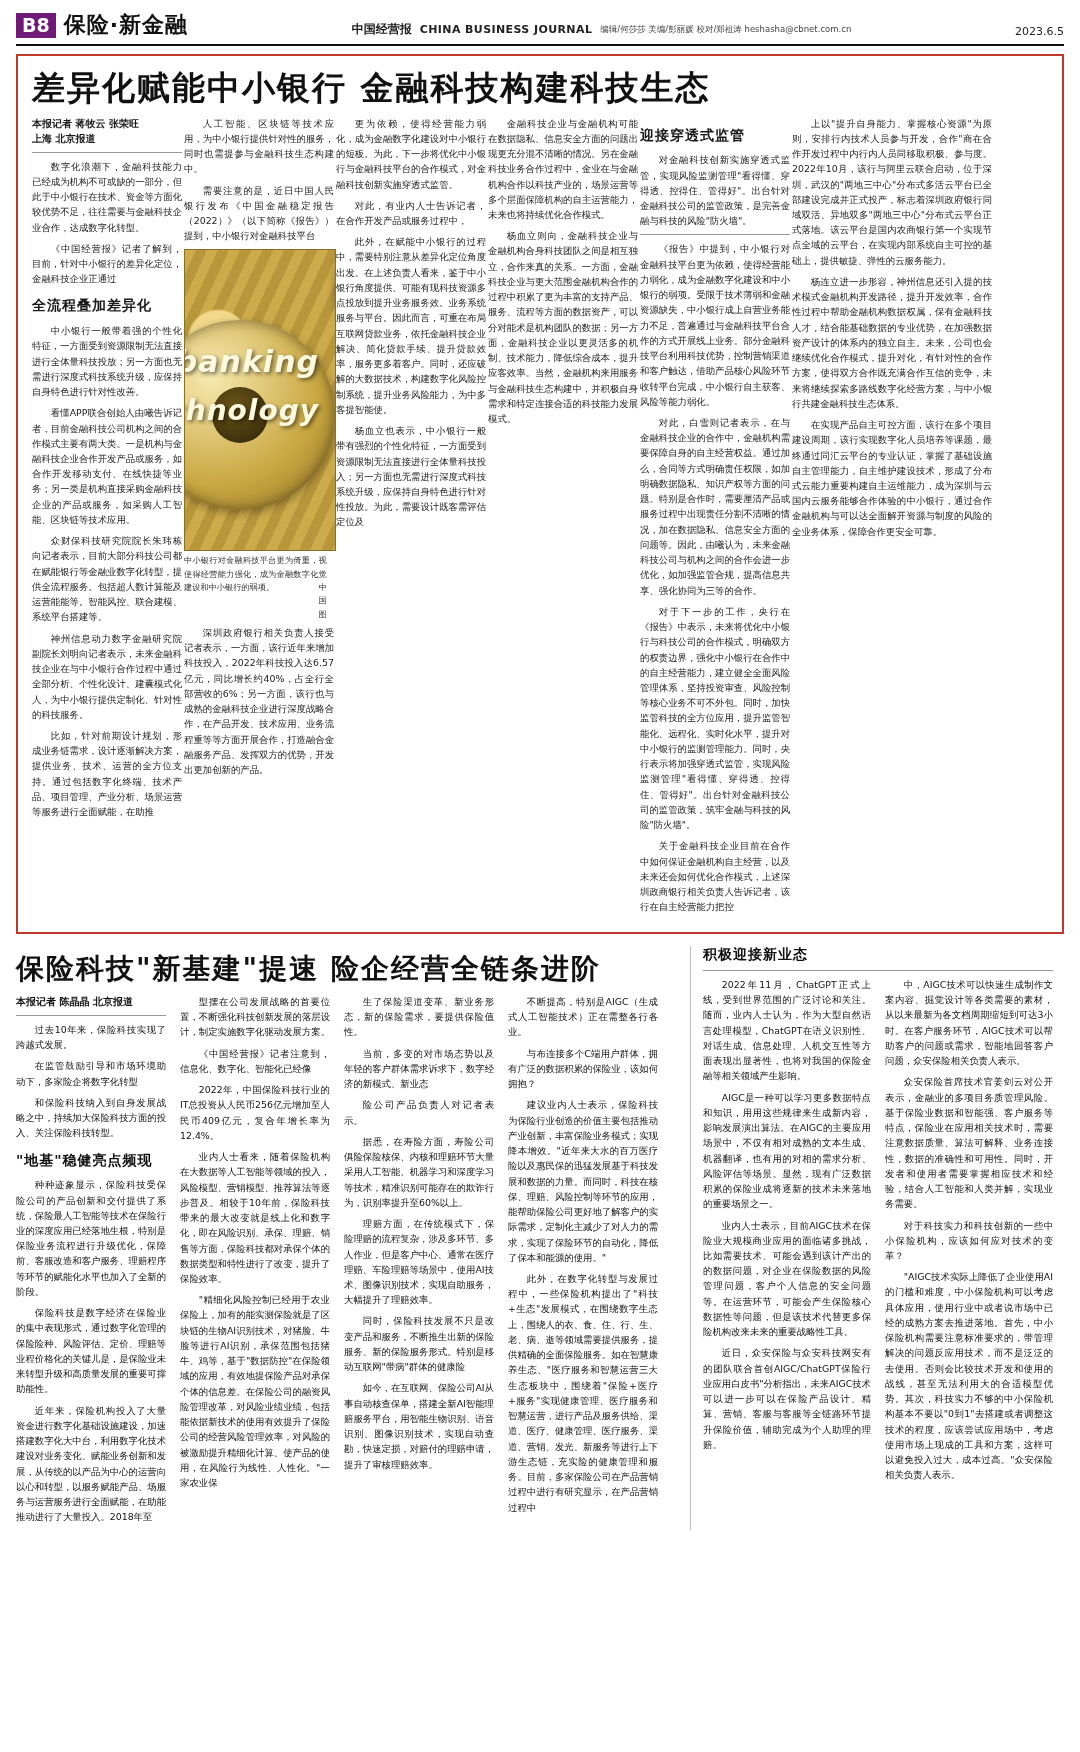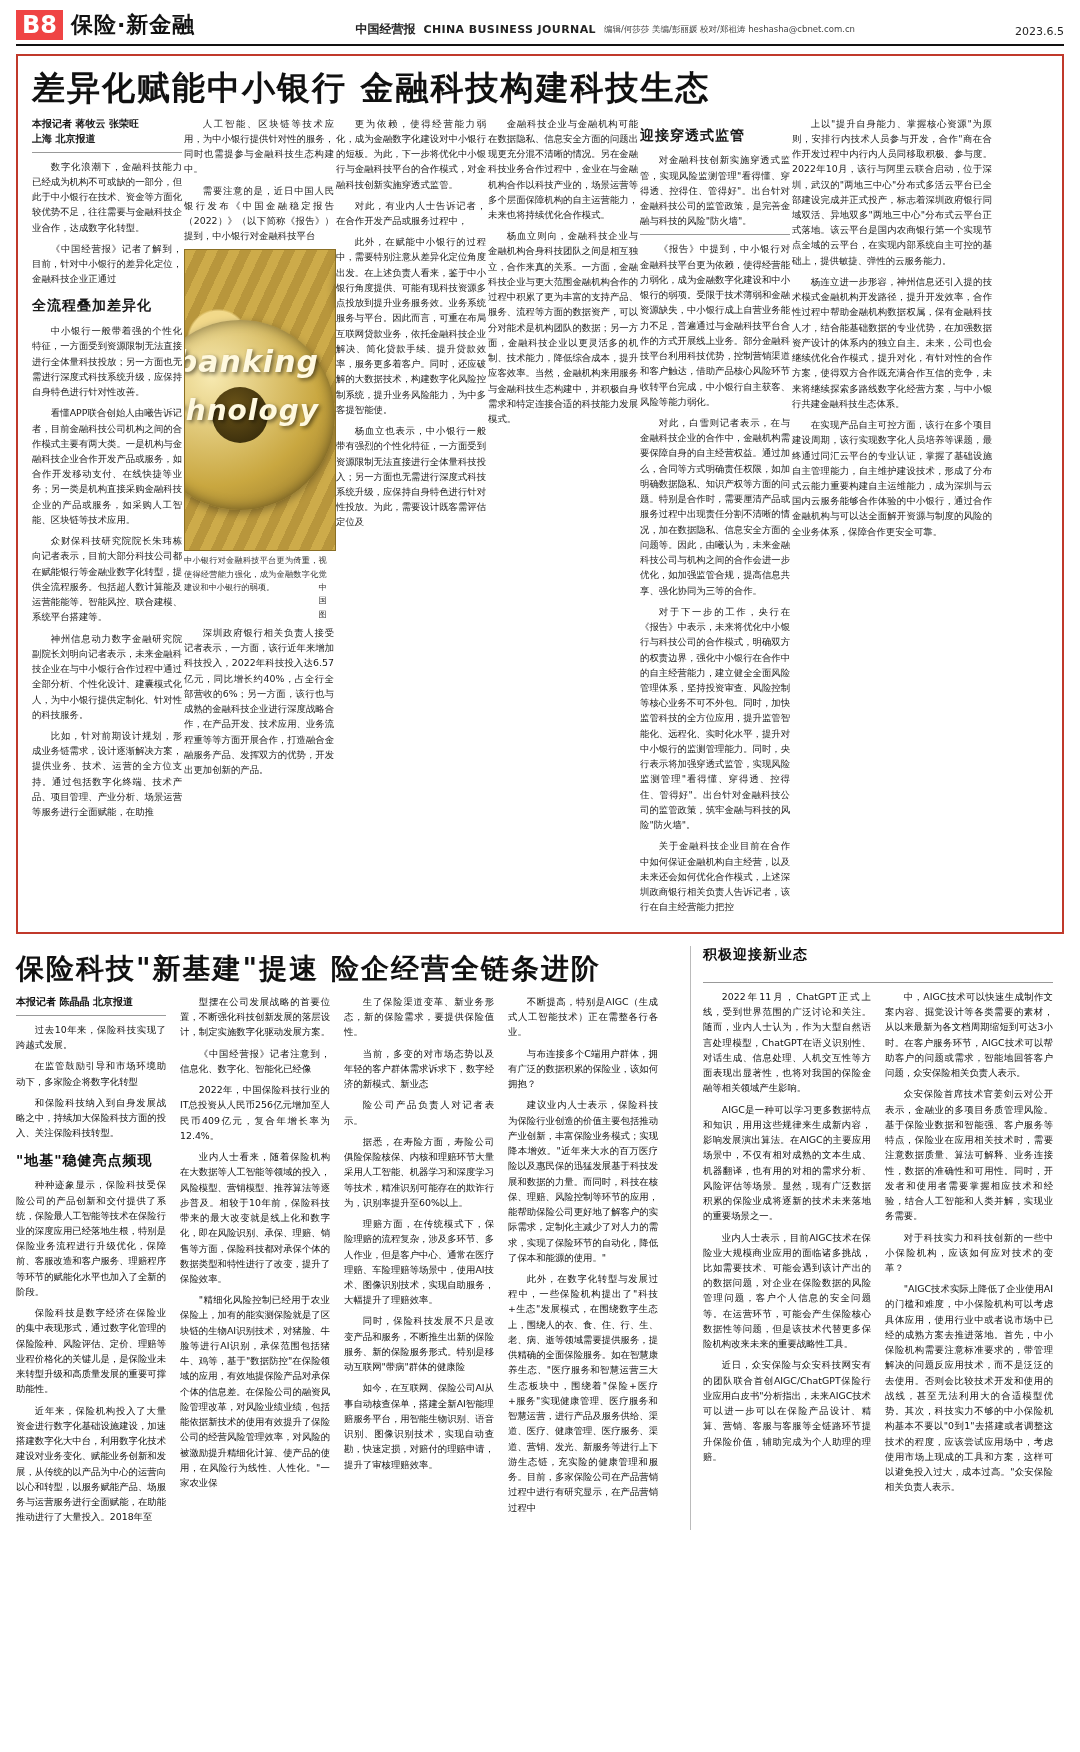--- a/index.html
+++ b/index.html
@@ -8,21 +8,21 @@
     background:#ffffff;
     font-family:"DejaVu Sans","Liberation Sans",sans-serif;
     color:#111;
     overflow:hidden;
   }
   .page{position:relative;width:1080px;height:1752px;box-sizing:border-box;padding:10px 16px;}
 
   
   .masthead{display:flex;align-items:flex-end;justify-content:space-between;border-bottom:2px solid #111;padding-bottom:4px;}
   .mh-left{display:flex;align-items:center;gap:8px;}
-  .mh-badge{background:#ef4444;color:#fff;font-weight:bold;font-size:24px;line-height:1;padding:3px 6px;}
+  .mh-badge{background:#701a75;color:#fff;font-weight:bold;font-size:19px;line-height:1;padding:3px 6px;}
   .mh-section{font-size:22px;font-weight:bold;letter-spacing:1px;}
   .mh-center{display:flex;align-items:center;gap:8px;font-size:11px;color:#222;padding-bottom:2px;}
   .mh-center .cn{font-weight:bold;font-size:12px;}
   .mh-center .en{font-weight:bold;font-size:11px;letter-spacing:.4px;}
   .mh-center .meta{font-size:8.5px;color:#444;}
   .mh-right{font-size:11px;color:#222;padding-bottom:2px;}
 
   
   .frame{border:2px solid #c0392b;margin-top:8px;padding:10px 14px 8px 14px;position:relative;height:880px;box-sizing:border-box;}
   .headline1{font-size:33px;font-weight:bold;letter-spacing:2px;line-height:1.2;margin:2px 0 8px 0;}
@@ -64,21 +64,21 @@
   .fig-word.w1{top:88px;}
   .fig-word.w2{top:138px;font-size:28px;}
   .fig-cap{display:flex;font-size:8.2px;color:#333;margin-top:3px;}
 
   
   .bottom{margin-top:12px;}
   .headline2{font-size:28px;font-weight:bold;letter-spacing:2px;margin:4px 0 6px 0;}
   .b-wrap{display:flex;gap:14px;}
   .b-left{width:660px;}
   .b-right{width:350px;border-left:1px solid #bbb;padding-left:12px;}
-  .b-right-title{font-size:14px;font-weight:bold;margin-bottom:18px;letter-spacing:1px;}
+  .b-right-title{font-size:14px;font-weight:bold;margin-bottom:6px;letter-spacing:1px;}
   .b-cols{display:flex;gap:14px;}
   .bc{width:150px;font-size:9.4px;line-height:1.62;text-align:justify;}
   .bc p{margin:0 0 6px 0;text-indent:2em;}
   .rc{width:168px;font-size:9.4px;line-height:1.62;text-align:justify;}
   .rc p{margin:0 0 6px 0;text-indent:2em;}
 </style>
 </head>
 <body>
 
 <div class="page">

